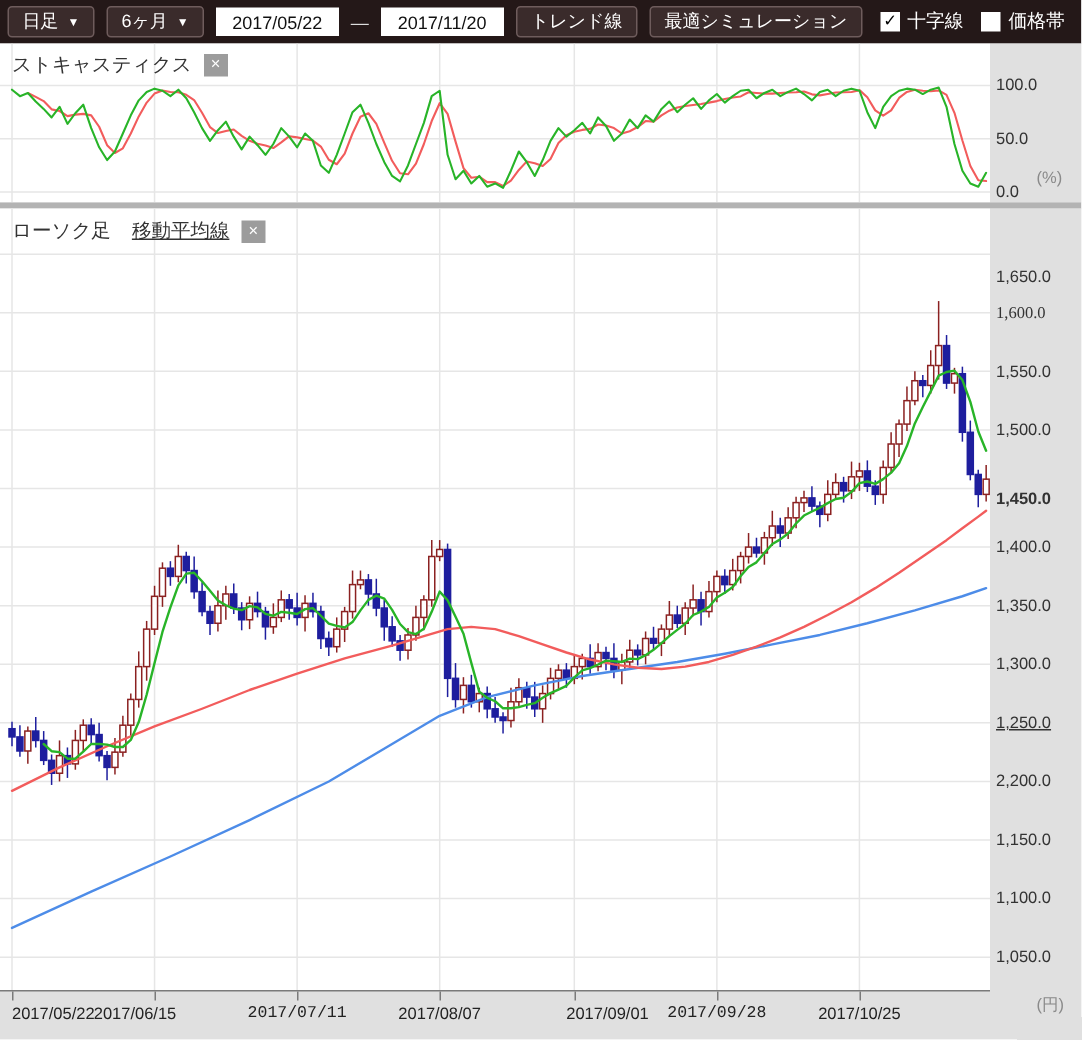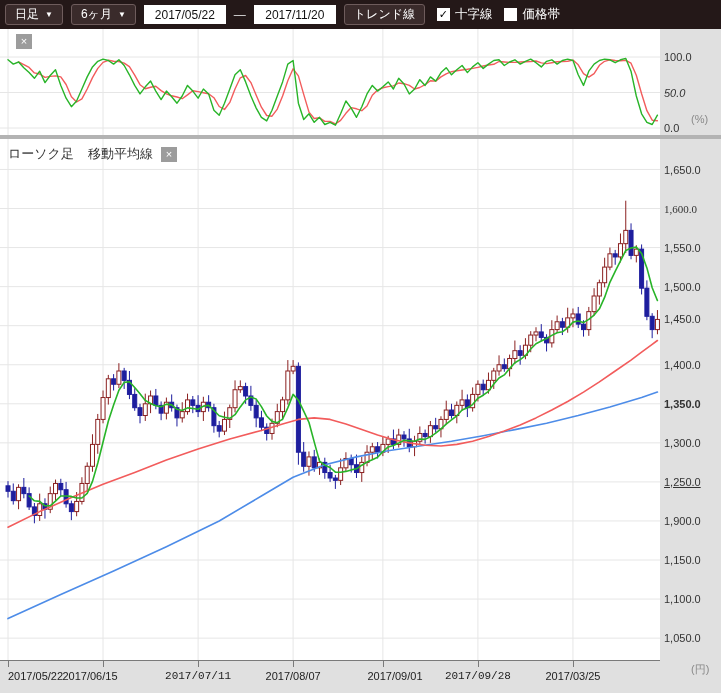--- a/index.html
+++ b/index.html
@@ -18,21 +18,21 @@
   .tb-check{display:flex;align-items:center;gap:5px;color:#fff;font-size:12.5px;margin-left:4px;cursor:pointer;}
   .cbox{width:13px;height:13px;background:#fff;color:#000;font-size:11px;line-height:13px;
         text-align:center;font-weight:bold;flex:0 0 auto;}
   
   .plot-svg{position:absolute;left:0;background:#ffffff;display:block;}
   .gutter{position:absolute;left:660px;width:61px;background:#e0e0e0;font-size:11px;color:#333;}
   .ylab{position:absolute;left:4px;height:14px;line-height:14px;}
   .unit{position:absolute;color:#8a8a8a;font-size:11px;}
   .sep{position:absolute;left:0;top:135px;width:721px;height:4px;background:#b3b3b3;}
   .phead{position:absolute;display:flex;align-items:center;font-size:13px;color:#333;z-index:3;}
-  .phead .t2{margin-left:14px;}
+  .phead .t2{margin-left:14px;text-decoration:underline;}
   .xbtn{width:16px;height:15px;background:#9c9c9c;color:#fff;text-align:center;line-height:15px;
         font-size:11px;margin-left:8px;cursor:pointer;}
   
   .xstrip{position:absolute;left:0;top:660px;width:660px;height:33px;background:#e0e0e0;
           border-top:1px solid #7a7a7a;box-sizing:border-box;}
   .xtick{position:absolute;top:0;width:1px;height:6px;background:#7a7a7a;}
   .xlab{position:absolute;top:9px;font-size:11px;color:#222;white-space:nowrap;}
 </style>
 </head>
 <body>
@@ -46,20 +46,23 @@
     </button>
     <button class="tb-btn">
       <span>6ヶ月</span>
       <span class="caret">▼</span>
     </button>
     <input class="tb-input" value="2017/05/22" style="">
     <span class="tb-dash">—</span>
     <input class="tb-input" value="2017/11/20" style="">
     <button class="tb-btn">
       <span>トレンド線</span>
+    </button>
+    <button class="tb-btn">
+      <span>最適シミュレーション</span>
     </button>
     <span class="tb-check">
       <span class="cbox">✓</span>
       <span>十字線</span>
     </span>
     <span class="tb-check">
       <span class="cbox"></span>
       <span>価格帯</span>
     </span>
 
@@ -75,24 +78,25 @@
       <line x1="293.12" y1="0" x2="293.12" y2="106" stroke="#e6e6e6"></line>
       <line x1="382.88" y1="0" x2="382.88" y2="106" stroke="#e6e6e6"></line>
       <line x1="477.92" y1="0" x2="477.92" y2="106" stroke="#e6e6e6"></line>
       <line x1="572.96" y1="0" x2="572.96" y2="106" stroke="#e6e6e6"></line>
       <polyline points="18.6,33.0 23.8,35.6 29.1,38.4 34.4,43.9 39.7,45.0 45.0,48.4 50.2,47.4 55.5,46.9 60.8,47.9 66.1,55.5 71.4,67.8 76.6,73.0 81.9,69.9 87.2,60.0 92.5,48.6 97.8,39.4 103.0,33.4 108.3,31.3 113.6,32.3 118.9,32.5 124.2,34.2 129.4,37.7 134.7,46.2 140.0,55.7 145.3,59.7 150.6,58.3 155.8,57.3 161.1,61.6 166.4,64.9 171.7,66.8 177.0,68.0 182.2,69.7 187.5,65.9 192.8,61.8 198.1,62.6 203.4,63.7 208.6,64.7 213.9,68.7 219.2,77.5 224.5,80.5 229.8,73.4 235.0,60.0 240.3,48.8 245.6,46.5 250.9,53.6 256.2,66.3 261.4,78.2 266.7,86.5 272.0,87.2 277.3,80.1 282.6,67.0 287.8,51.7 293.1,39.8 298.4,46.9 303.7,65.4 309.0,83.1 314.2,89.5 319.5,88.8 324.8,92.4 330.1,92.4 335.4,95.0 340.6,91.4 345.9,84.3 351.2,78.6 356.5,79.8 361.8,81.7 367.0,77.0 372.3,66.3 377.6,61.1 382.9,58.8 388.2,57.6 393.4,56.9 398.7,54.0 404.0,54.7 409.3,56.4 414.6,60.0 419.8,58.5 425.1,55.7 430.4,51.7 435.7,52.1 441.0,47.9 446.2,44.8 451.5,42.7 456.8,41.7 462.1,41.0 467.4,40.3 472.6,39.4 477.9,38.4 483.2,37.0 488.5,36.0 493.8,35.3 499.0,32.5 504.3,33.0 509.6,33.4 514.9,33.4 520.2,33.0 525.4,32.7 530.7,32.5 536.0,32.0 541.3,33.9 546.6,34.6 551.8,33.7 557.1,32.7 562.4,32.5 567.7,32.3 573.0,31.1 578.2,35.8 583.5,44.6 588.8,48.1 594.1,44.6 599.4,36.3 604.6,32.3 609.9,30.8 615.2,31.5 620.5,31.8 625.8,31.3 631.0,34.2 636.3,46.2 641.6,64.7 646.9,81.7 652.2,91.2 657.4,91.7" fill="none" stroke="#f25c5c" stroke-width="1.4" stroke-linejoin="round" stroke-linecap="round"></polyline>
       <polyline points="8.0,30.8 13.3,35.1 18.6,33.0 23.8,38.7 29.1,43.6 34.4,49.3 39.7,42.2 45.0,53.6 50.2,46.5 55.5,40.8 60.8,56.4 66.1,69.2 71.4,77.7 76.6,72.0 81.9,60.0 87.2,47.9 92.5,37.9 97.8,32.3 103.0,30.1 108.3,31.5 113.6,35.1 118.9,30.8 124.2,36.5 129.4,45.8 134.7,56.4 140.0,64.9 145.3,57.8 150.6,52.1 155.8,62.1 161.1,70.6 166.4,62.1 171.7,67.8 177.0,74.2 182.2,67.0 187.5,56.4 192.8,62.1 198.1,69.2 203.4,60.0 208.6,64.9 213.9,81.3 219.2,86.2 224.5,74.2 229.8,60.0 235.0,45.8 240.3,40.8 245.6,52.9 250.9,67.0 256.2,79.1 261.4,88.3 266.7,91.9 272.0,81.3 277.3,67.0 282.6,52.9 287.8,35.1 293.1,31.5 298.4,74.2 303.7,90.5 309.0,84.8 314.2,93.3 319.5,88.3 324.8,95.5 330.1,93.3 335.4,96.2 340.6,84.8 345.9,72.0 351.2,79.1 356.5,88.3 361.8,77.7 367.0,64.9 372.3,56.4 377.6,62.1 382.9,57.8 388.2,52.9 393.4,60.0 398.7,49.3 404.0,55.0 409.3,64.9 414.6,60.0 419.8,50.7 425.1,56.4 430.4,47.9 435.7,52.1 441.0,43.6 446.2,38.7 451.5,45.8 456.8,40.8 462.1,36.5 467.4,43.6 472.6,37.9 477.9,33.7 483.2,39.4 488.5,35.1 493.8,31.5 499.0,30.8 504.3,36.5 509.6,33.0 514.9,30.8 520.2,35.1 525.4,32.3 530.7,30.1 536.0,33.7 541.3,37.9 546.6,32.3 551.8,30.8 557.1,35.1 562.4,31.5 567.7,30.1 573.0,31.5 578.2,45.8 583.5,56.4 588.8,42.2 594.1,35.1 599.4,31.5 604.6,30.1 609.9,30.8 615.2,33.7 620.5,30.8 625.8,29.4 631.0,42.2 636.3,67.0 641.6,84.8 646.9,93.3 652.2,95.5 657.4,86.2" fill="none" stroke="#28b428" stroke-width="1.4" stroke-linejoin="round" stroke-linecap="round"></polyline>
     </svg>
   <div class="gutter" id="stoch-gutter" style="top:29px;height:106px;">
     <div class="unit" style="left:31px;top:84px;">(%)</div>
   <div class="ylab" style="top: 21px;">100.0</div>
-      <div class="ylab" style="top: 56.5px; font-style: italic;">50.0</div>
+      <div class="ylab" style="top: 56.5px;">50.0</div>
       <div class="ylab" style="top: 92px;">0.0</div>
     </div>
   <div class="phead" style="left:8px;top:34px;">
+    <span>ストキャスティクス</span>
     <span class="xbtn">×</span>
   </div>
 
   <div class="sep"></div>
 
   <svg id="main-svg" class="plot-svg" style="top:139px;" width="660" height="521">
       <line x1="0" y1="30.46326836581709" x2="660" y2="30.46326836581709" stroke="#e6e6e6"></line>
       <line x1="0" y1="69.51874062968515" x2="660" y2="69.51874062968515" stroke="#e6e6e6"></line>
       <line x1="0" y1="108.57421289355322" x2="660" y2="108.57421289355322" stroke="#e6e6e6"></line>
       <line x1="0" y1="147.62968515742128" x2="660" y2="147.62968515742128" stroke="#e6e6e6"></line>
@@ -359,50 +363,50 @@
       <line x1="652.1600000000001" y1="174.18740629685158" x2="652.1600000000001" y2="199.18290854572714" stroke="#1e1e9e"></line>
       <rect x="650.1600000000001" y="177.311844077961" width="4" height="13.278860569715135" fill="#1e1e9e" stroke="#1e1e9e"></rect>
       <line x1="657.44" y1="171.06296851574214" x2="657.44" y2="195.27736131934034" stroke="#8b2121"></line>
       <rect x="655.44" y="180.43628185907048" width="4" height="10.154422788605672" fill="#ffffff" stroke="#8b2121"></rect>
       <polyline points="8.0,479.6 60.8,455.4 113.6,432.0 166.4,407.7 219.2,382.0 261.4,357.0 293.1,338.2 324.8,325.7 356.5,317.9 388.2,311.7 419.8,307.0 451.5,302.3 483.2,296.8 514.9,290.6 546.6,284.3 578.2,276.5 609.9,267.9 641.6,258.5 657.4,253.1" fill="none" stroke="#4d8ce8" stroke-width="1.6" stroke-linejoin="round" stroke-linecap="round"></polyline>
       <polyline points="8.0,388.2 39.7,372.6 71.4,358.5 103.0,345.3 134.7,333.5 166.4,321.0 198.1,310.1 229.8,299.9 261.4,291.4 282.6,285.1 298.4,280.4 314.2,278.9 330.1,280.4 345.9,285.1 361.8,290.6 377.6,296.0 393.4,300.7 409.3,303.9 425.1,306.2 441.0,307.0 456.8,305.4 472.6,302.3 488.5,297.6 504.3,292.1 520.2,285.9 536.0,278.9 551.8,271.0 567.7,262.5 583.5,253.1 599.4,242.9 615.2,232.0 631.0,221.1 641.6,213.2 652.2,205.4 657.4,201.5" fill="none" stroke="#f25c5c" stroke-width="1.6" stroke-linejoin="round" stroke-linecap="round"></polyline>
       <polyline points="29.1,357.0 34.4,361.8 39.7,362.4 45.0,366.8 50.2,366.8 55.5,362.1 60.8,357.0 66.1,357.0 71.4,357.4 76.6,359.0 81.9,359.0 87.2,354.3 92.5,342.4 97.8,324.0 103.0,303.2 108.3,282.3 113.6,265.9 118.9,251.2 124.2,243.4 129.4,242.8 134.7,248.5 140.0,254.8 145.3,261.4 150.6,264.5 155.8,266.7 161.1,267.8 166.4,265.1 171.7,265.9 177.0,270.3 182.2,271.5 187.5,268.9 192.8,269.5 198.1,270.3 203.4,267.1 208.6,266.4 213.9,271.5 219.2,276.7 224.5,278.2 229.8,279.3 235.0,275.7 240.3,267.9 245.6,260.9 250.9,258.1 256.2,260.1 261.4,267.6 266.7,277.0 272.0,282.4 277.3,283.7 282.6,280.1 287.8,268.9 293.1,255.4 298.4,261.2 303.7,272.1 309.0,283.5 314.2,302.9 319.5,322.1 324.8,326.2 330.1,328.5 335.4,333.2 340.6,333.2 345.9,332.4 351.2,330.9 356.5,329.8 361.8,326.2 367.0,323.1 372.3,320.7 377.6,318.2 382.9,312.6 388.2,307.9 393.4,306.4 398.7,304.0 404.0,301.4 409.3,301.8 414.6,302.3 419.8,300.1 425.1,300.4 430.4,297.8 435.7,294.2 441.0,289.8 446.2,285.1 451.5,280.9 456.8,276.8 462.1,271.0 467.4,268.7 472.6,265.6 477.9,259.3 483.2,256.2 488.5,252.3 493.8,245.0 499.0,239.0 504.3,235.9 509.6,229.6 514.9,223.7 520.2,220.6 525.4,216.7 530.7,210.0 536.0,204.7 541.3,202.0 546.6,199.5 551.8,196.4 557.1,193.7 562.4,192.8 567.7,188.9 573.0,183.1 578.2,182.0 583.5,183.6 588.8,180.4 594.1,176.1 599.4,169.8 604.6,158.4 609.9,143.3 615.2,132.3 620.5,121.9 625.8,111.4 631.0,109.0 636.3,108.1 641.6,114.4 646.9,128.9 652.2,148.7 657.4,161.5" fill="none" stroke="#28b428" stroke-width="1.6" stroke-linejoin="round" stroke-linecap="round"></polyline>
     </svg>
   <div class="gutter" id="main-gutter" style="top:139px;height:554px;">
     <div class="unit" style="left:31px;top:523px;">(円)</div>
-  <div class="ylab" style="top: 24px;">1,650.0</div>
+  <div class="ylab" style="top: 39px;">1,650.0</div>
       <div class="ylab" style="top: 62.5187px; font-family: Liberation Serif, serif;">1,600.0</div>
       <div class="ylab" style="top: 101.574px;">1,550.0</div>
       <div class="ylab" style="top: 140.63px;">1,500.0</div>
-      <div class="ylab" style="top: 173px;">1,450.0</div>
+      <div class="ylab" style="top: 187px; font-weight: bold;">1,450.0</div>
       <div class="ylab" style="top: 218.741px;">1,400.0</div>
-      <div class="ylab" style="top: 257.796px; font-weight: bold;">1,350.0</div>
+      <div class="ylab" style="top: 257.796px;">1,350.0</div>
       <div class="ylab" style="top: 296.852px;">1,300.0</div>
       <div class="ylab" style="top: 335.907px; text-decoration: underline;">1,250.0</div>
-      <div class="ylab" style="top: 374.963px;">1,900.0</div>
+      <div class="ylab" style="top: 374.963px;">2,200.0</div>
       <div class="ylab" style="top: 414.018px;">1,150.0</div>
       <div class="ylab" style="top: 453.073px;">1,100.0</div>
       <div class="ylab" style="top: 492.129px;">1,050.0</div>
     </div>
   <div class="phead" style="left:8px;top:145px;">
     <span>ローソク足</span>
     <span class="t2">移動平均線</span>
     <span class="xbtn">×</span>
   </div>
 
   <div class="xstrip" id="x-strip">
       <div class="xtick" style="left: 8px;"></div>
       <div class="xlab" style="left: 8px;">2017/05/22</div>
       <div class="xtick" style="left: 103.04px;"></div>
       <div class="xlab" style="left: 90px; transform: translateX(-50%);">2017/06/15</div>
       <div class="xtick" style="left: 198.08px;"></div>
       <div class="xlab" style="left: 198.08px; transform: translateX(-50%); font-family: Liberation Mono, monospace;">2017/07/11</div>
       <div class="xtick" style="left: 293.12px;"></div>
       <div class="xlab" style="left: 293.12px; transform: translateX(-50%);">2017/08/07</div>
       <div class="xtick" style="left: 382.88px;"></div>
-      <div class="xlab" style="left: 395px; transform: translateX(-50%);">2017/09/01</div>
+      <div class="xlab" style="left: 405px; transform: translateX(-50%);">2017/09/01</div>
       <div class="xtick" style="left: 477.92px;"></div>
       <div class="xlab" style="left: 477.92px; transform: translateX(-50%); font-family: Liberation Mono, monospace;">2017/09/28</div>
       <div class="xtick" style="left: 572.96px;"></div>
-      <div class="xlab" style="left: 572.96px; transform: translateX(-50%);">2017/03/25</div>
+      <div class="xlab" style="left: 572.96px; transform: translateX(-50%);">2017/10/25</div>
     </div>
 
 </div>
 
 </body></html>

